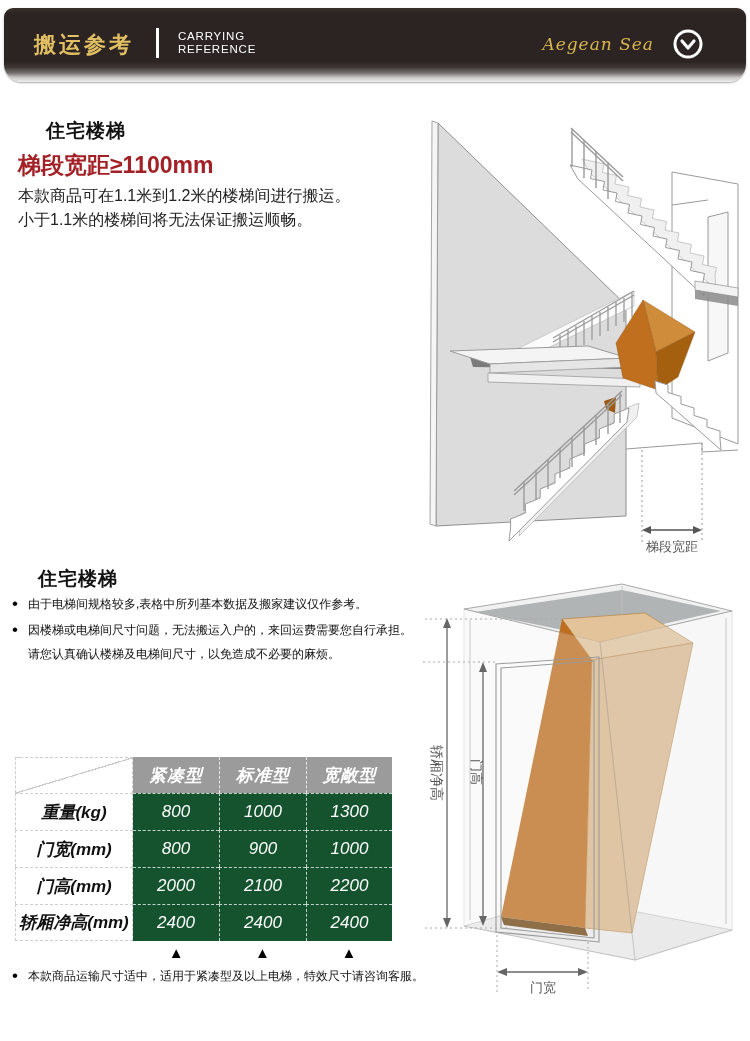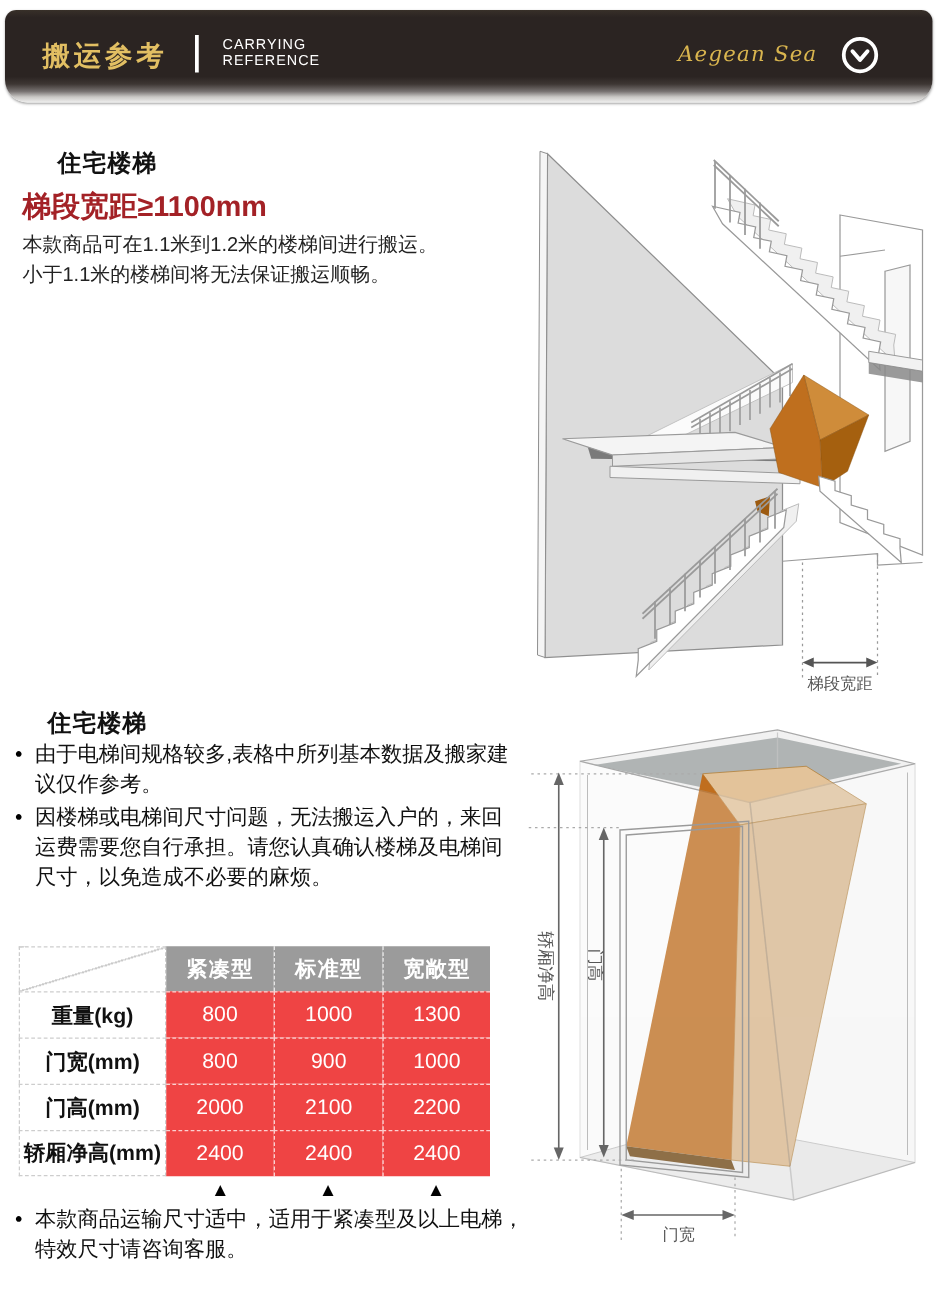--- a/index.html
+++ b/index.html
@@ -20,38 +20,38 @@
     line-height:13px; letter-spacing:.8px; font-weight:500; }
   .banner-script { position:absolute; right:92px; top:26px; font-family:"DejaVu Serif","Liberation Serif",serif;
     font-style:italic; font-size:17px; color:#d9b54f; letter-spacing:1px; }
   .banner-chevron { position:absolute; right:42px; top:20px; width:32px; height:32px; cursor:pointer; }
 
   
   .sec-title { position:absolute; left:18px; font-size:19px; font-weight:700; color:#111; letter-spacing:1px;margin-left:28px; }
   .red-line { position:absolute; left:18px; top:150px; font-size:23px; font-weight:700; color:#a32126;text-align:center; }
   .note { position:absolute; left:18px; font-size:16px; color:#222; }
   .bullets { position:absolute; left:12px; width:404px; list-style:none; }
-  .bullets li { position:relative; padding-left:16px; font-size:17px; line-height:24px; color:#111;
+  .bullets li { position:relative; padding-left:16px; font-size:12px; line-height:24px; color:#111;
     margin-bottom:2px; }
   .bullets li::before { content:"•"; position:absolute; left:0; top:0; font-size:17px; color:#000; }
 
   
   .tbl { position:absolute; left:15px; top:757px; display:grid;
     grid-template-columns:118px 86px 87px 86px;
     grid-template-rows:36px 37px 37px 37px 37px; }
-  .tbl .cell { display:flex; align-items:center; justify-content:center; font-size:17px; }
+  .tbl .cell { display:flex; align-items:center; justify-content:center; font-size:17px;font-style:italic; }
   .c-corner { background:
       linear-gradient(to bottom right, transparent calc(50% - .6px), #c9c9c9 calc(50% - .6px),
       #c9c9c9 calc(50% + .6px), transparent calc(50% + .6px));
       border-top:1px dashed #cdcdcd; border-left:1px dashed #cdcdcd; border-right:1px dashed #cdcdcd; }
   .c-label { font-weight:700; color:#111; border-left:1px dashed #cdcdcd; border-right:1px dashed #cdcdcd;
       border-top:1px dashed #cdcdcd; }
   .c-label.last { border-bottom:1px dashed #cdcdcd; }
   .c-head { background:#9b9b9b; color:#fff; font-weight:700; letter-spacing:1px; }
-  .c-val  { background:#ef4444; color:#fff; border-top:1px dashed rgba(255,255,255,.75); }
+  .c-val  { background:#14532d; color:#fff; border-top:1px dashed rgba(255,255,255,.75); }
   .c-sep  { border-left:1px dashed rgba(255,255,255,.75); }
   .markers { position:absolute; left:133px; top:944px; width:259px; display:flex; }
   .markers span { flex:1; text-align:center; font-size:15px; color:#000; line-height:18px; }
 
   .footnote { position:absolute; left:12px; top:964px; width:416px; list-style:none; }
 
   
   .stairs-svg { position:absolute; left:420px; top:95px; width:330px; height:470px; }
   .lift-svg { position:absolute; left:415px; top:580px; width:335px; height:440px; }
   svg text { font-family:"Liberation Sans","DejaVu Sans",sans-serif; }

